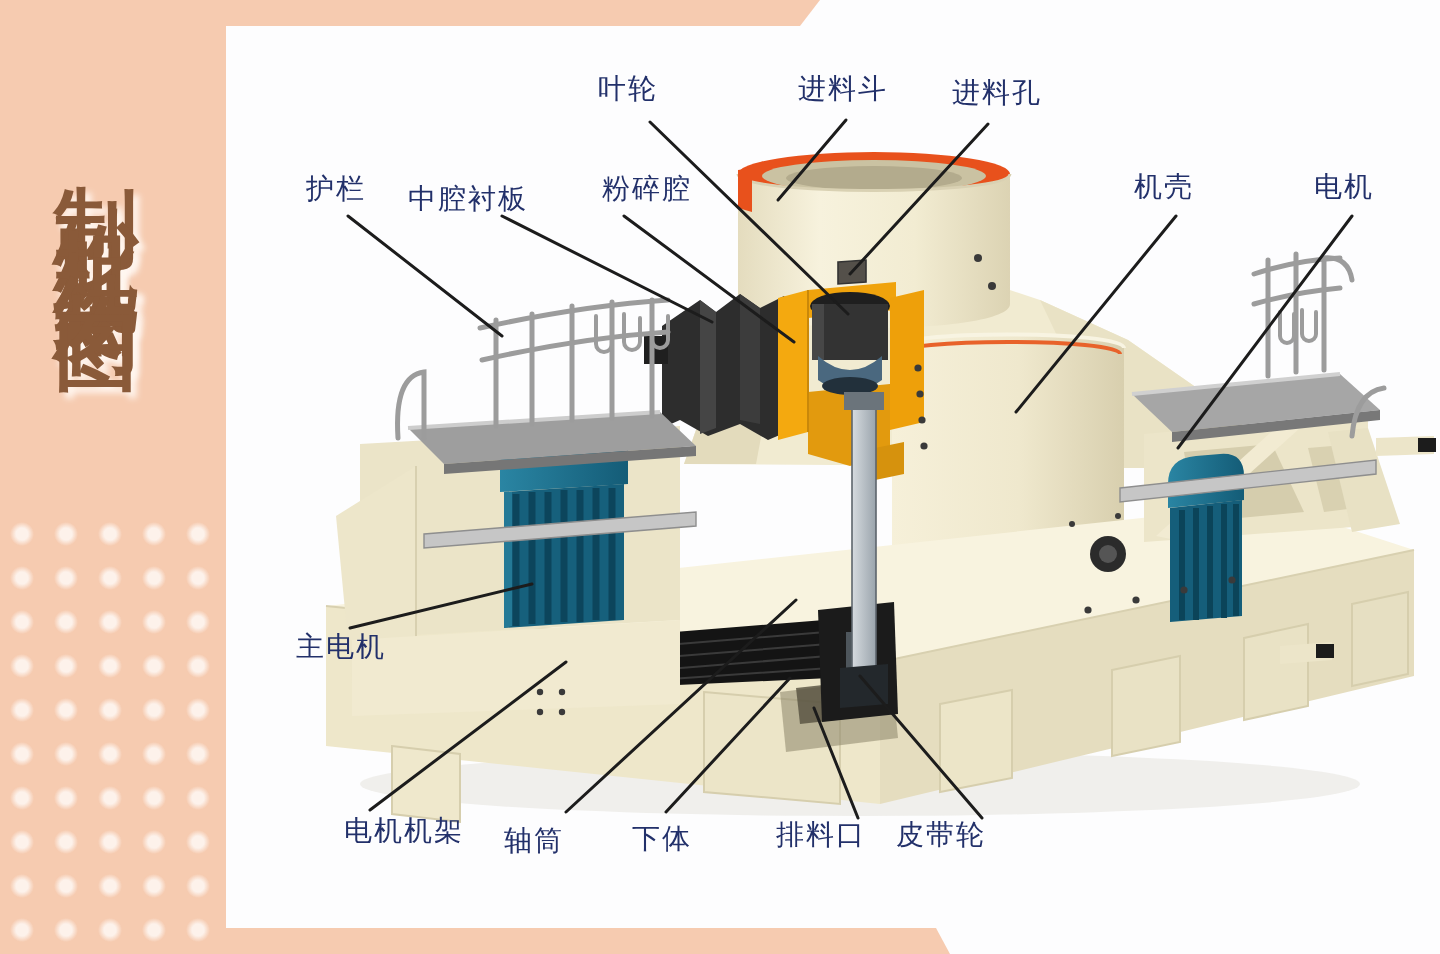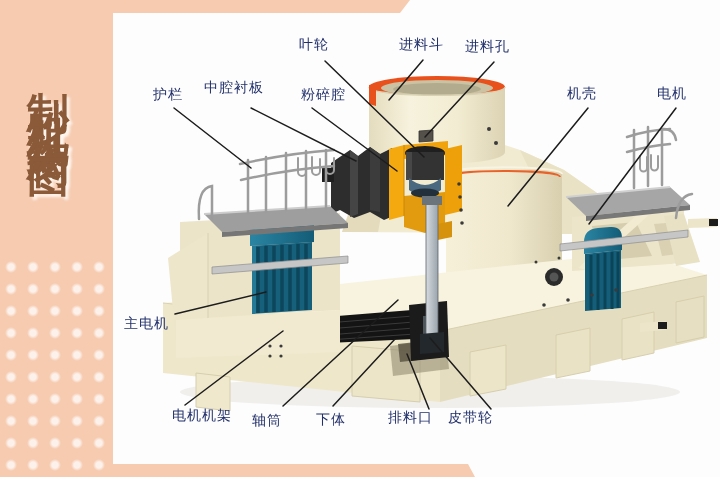--- a/index.html
+++ b/index.html
@@ -220,26 +220,26 @@
       <line x1="185" y1="405" x2="283" y2="331"></line>
       <line x1="283" y1="406" x2="398" y2="300"></line>
       <line x1="333" y1="406" x2="395" y2="339"></line>
       <line x1="429" y1="409" x2="407" y2="354"></line>
       <line x1="491" y1="409" x2="430" y2="338"></line>
     </g>
   </svg>
 
   <div class="lbl" style="left:299px;top:37px">叶轮</div>
   <div class="lbl" style="left:399px;top:37px">进料斗</div>
-  <div class="lbl" style="left:465px;top:39px">进料孔</div>
+  <div class="lbl" style="left:476px;top:39px">进料孔</div>
   <div class="lbl" style="left:153px;top:87px">护栏</div>
-  <div class="lbl" style="left:204px;top:80px">中腔衬板</div>
+  <div class="lbl" style="left:204px;top:92px">中腔衬板</div>
   <div class="lbl" style="left:301px;top:87px">粉碎腔</div>
   <div class="lbl" style="left:567px;top:86px">机壳</div>
   <div class="lbl" style="left:657px;top:86px">电机</div>
-  <div class="lbl" style="left:124px;top:316px">主电机</div>
+  <div class="lbl" style="left:148px;top:316px">主电机</div>
   <div class="lbl" style="left:172px;top:408px">电机机架</div>
   <div class="lbl" style="left:252px;top:413px">轴筒</div>
   <div class="lbl" style="left:316px;top:412px">下体</div>
   <div class="lbl" style="left:388px;top:410px">排料口</div>
   <div class="lbl" style="left:448px;top:410px">皮带轮</div>
 
 </div>
 
 </body></html>

